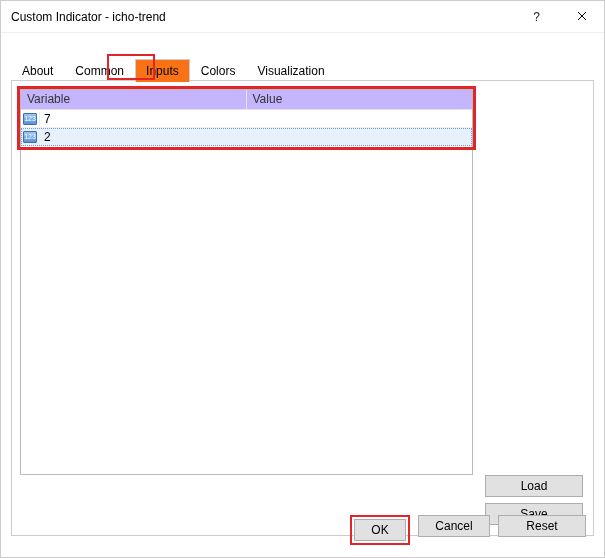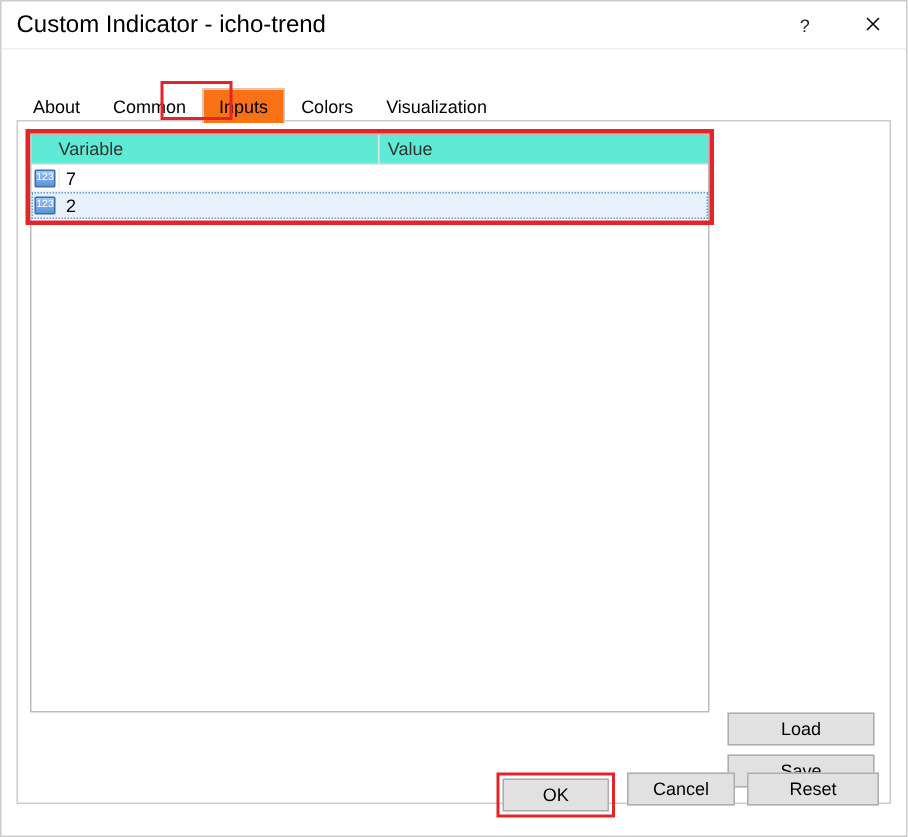--- a/index.html
+++ b/index.html
@@ -1,28 +1,28 @@
 <!DOCTYPE html>
 <html><head>
 <meta charset="utf-8">
 <style>
   * { box-sizing: border-box; font-family: "Segoe UI", Tahoma, sans-serif; font-size: 12px; }
   body { margin: 0; background: #fff; width: 605px; height: 558px; border: 1px solid #ccc; position: relative; }
   .titlebar { height: 32px; display: flex; align-items: center; padding-left: 10px; border-bottom: 1px solid #eee; }
-  .titlebar .title { flex: 1; color: #000; font-size: 16px; }
+  .titlebar .title { flex: 1; color: #000; font-size: 12px; }
   .titlebar .tbtn { width: 45px; height: 32px; display: flex; align-items: center; justify-content: center; color: #222; cursor: pointer; }
   .content { padding: 8px 10px 0 10px; }
   .tabs { display: flex; align-items: flex-end; height: 24px; position: relative; margin-top: 16px; }
   .tabs:after { content: ""; position: absolute; left: 0; right: 0; bottom: 0; height: 1px; background: #ccc; z-index: 0; }
   .tab { padding: 4px 10px 3px 10px; border: 1px solid transparent; border-bottom: none; position: relative; z-index: 1; color: #000; cursor: pointer; }
   .tab.active { border-color: #ccc; background: #f97316; padding-bottom: 4px; margin-bottom: -1px; }
   .highlight-tab-box { position: absolute; border: 2px solid #e3252a; pointer-events: none; z-index: 5; }
   .panel { border: 1px solid #ccc; height: 456px; margin-top: -1px; position: relative; background: #fff; }
   .table-wrap { position: absolute; left: 8px; top: 8px; right: 120px; bottom: 60px; border: 1px solid #bbb; background: #fff; }
-  .thead { display: flex; height: 20px; border-bottom: 1px solid #e3e3e3; background: #5eead4; padding-left: 12px; }
+  .thead { display: flex; height: 20px; border-bottom: 1px solid #e3e3e3; background: #c4b5fd; }
   .th { padding: 2px 6px; color: #333; border-right: 1px solid #e5e5e5; }
   .th.var { width: 50%; }
   .th.val { flex: 1; border-right: none; }
   .trow { display: flex; height: 18px; align-items: center; border-bottom: 1px solid #f0f0f0; }
   .trow.selected { background: #e8f0fb; outline: 1px dotted #6aa0d8; outline-offset: -1px; }
   .trow .ico { width: 18px; display: flex; align-items: center; justify-content: center; }
   .trow .vcol { width: calc(50% - 18px); padding-left: 2px; color: #000; }
   .trow .valcol { flex: 1; padding-left: 4px; color: #000; border-left: 1px solid #eee; }
   .numico { width: 14px; height: 12px; background: linear-gradient(#9ec5f7,#5a93d6); border: 1px solid #3d6fa8; border-radius: 1px; font-size: 7px; color: #fff; display: flex; align-items: center; justify-content: center; }
   .highlight-table { position: absolute; border: 3px solid #e3252a; pointer-events: none; z-index: 5; }
@@ -86,21 +86,21 @@
         </div>
       <div class="btn">
           <span>Save</span>
         </div>
     </div>
   </div>
 </div>
 
 <div class="footer-btns">
   <div class="highlight-ok">
-    <div class="btn" style="width:71px;">
+    <div class="btn" style="width:52px;">
         <span>OK</span>
       </div>
   </div>
   <div class="btn" style="width:72px;">
       <span>Cancel</span>
     </div>
   <div class="btn" style="width:88px;align-items:center;">
       <span>Reset</span>
     </div>
 </div>

